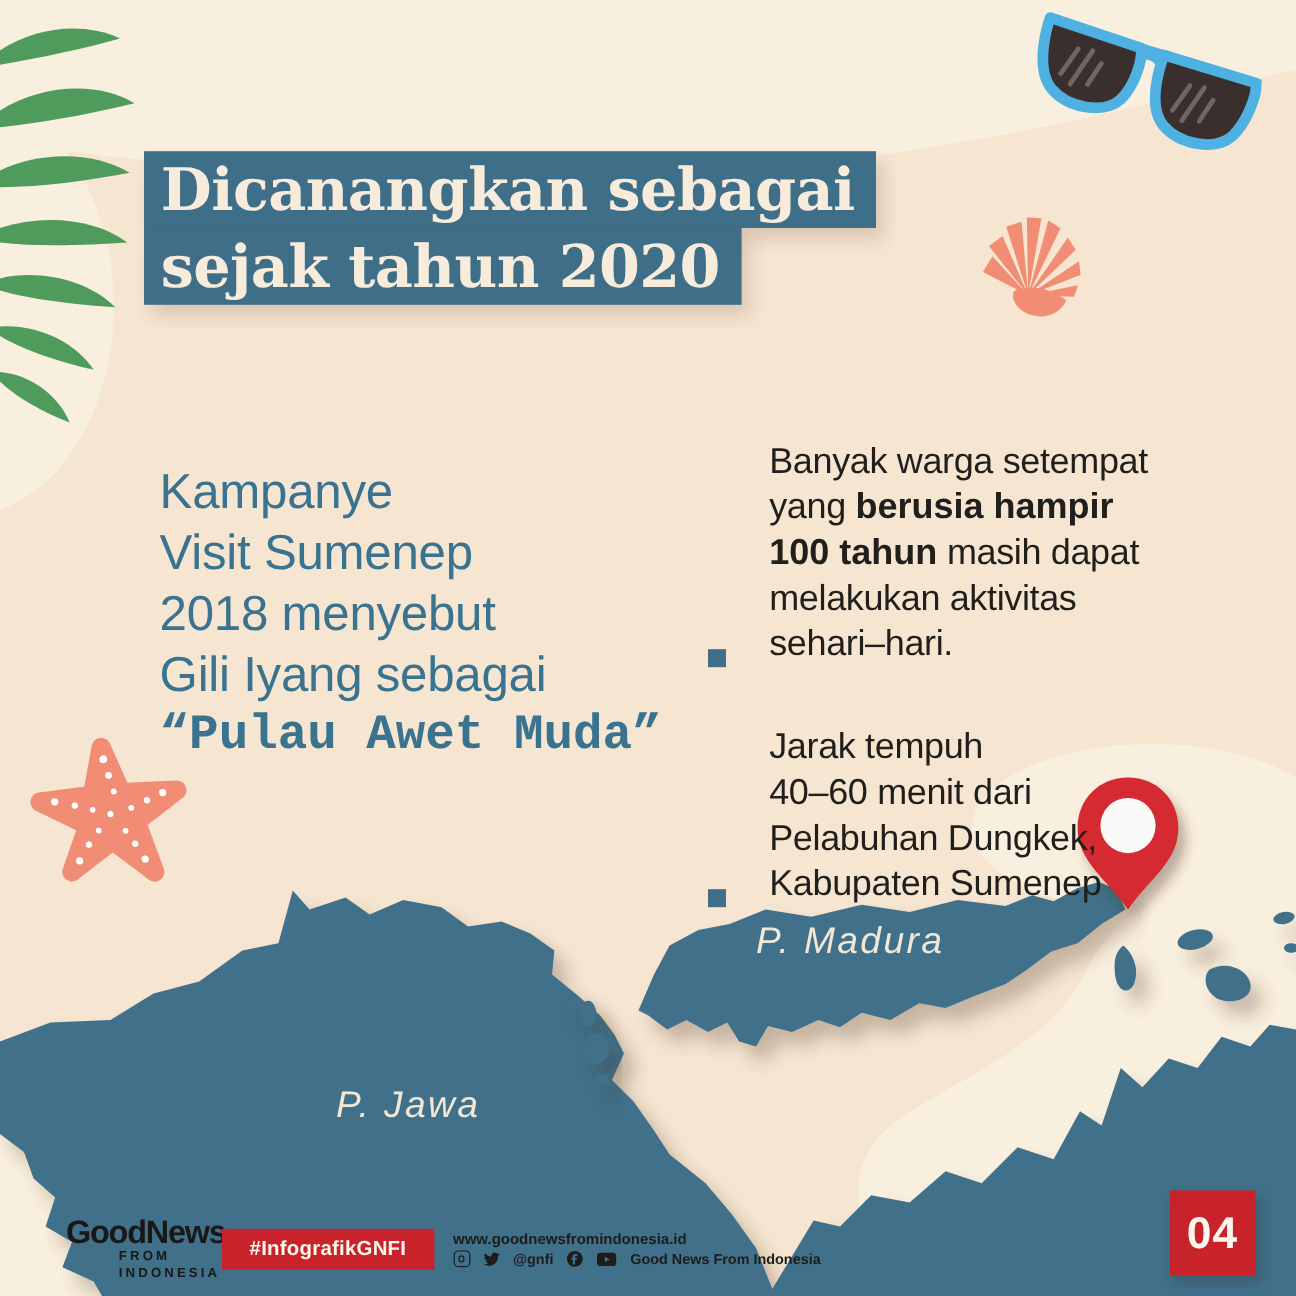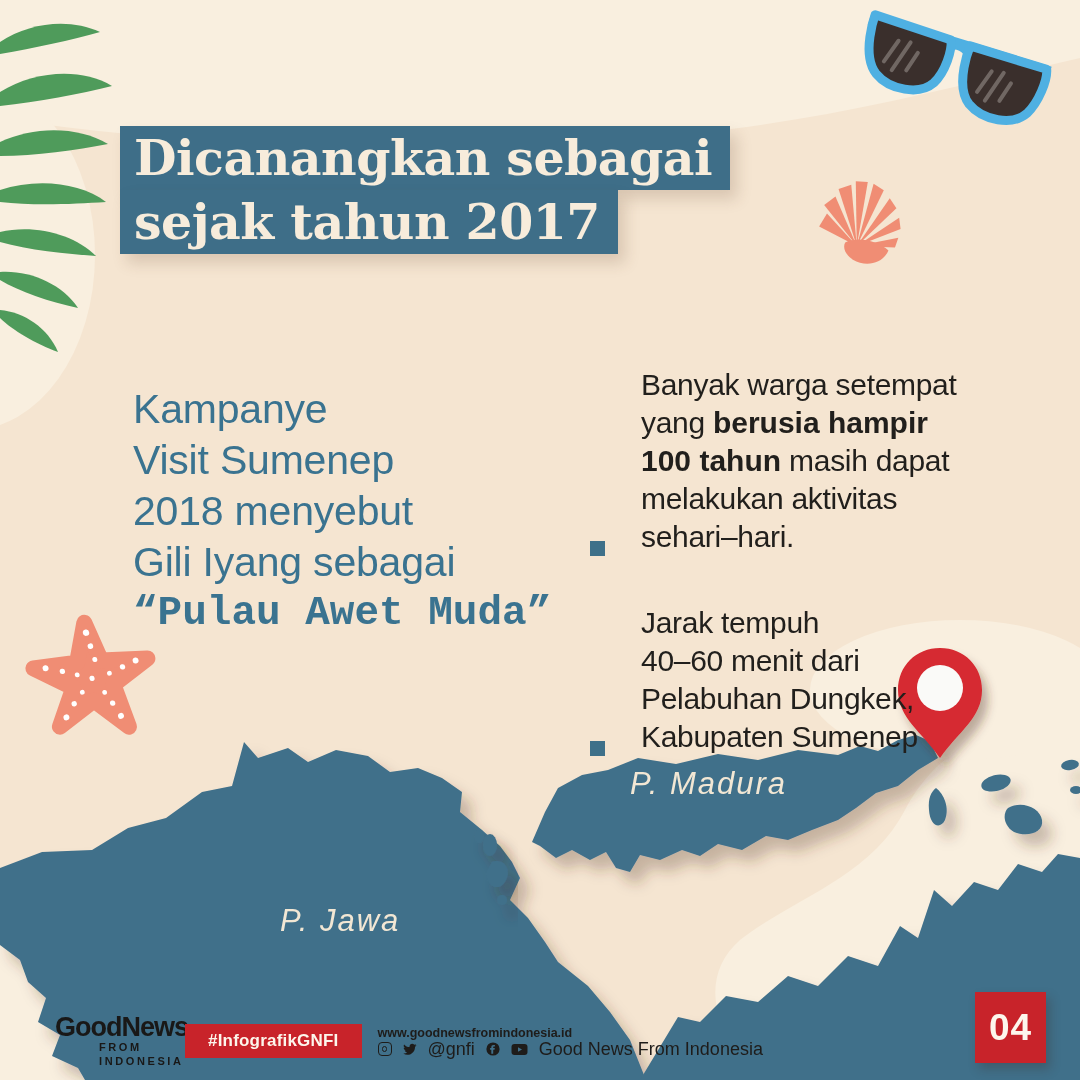--- a/index.html
+++ b/index.html
@@ -49,21 +49,21 @@
   .footer{position:absolute;left:55px;top:1014px;z-index:6;display:flex;align-items:center;}
   .brand{color:#191817;width:118px;}
   .brand-top{font-size:27px;font-weight:bold;letter-spacing:-1px;line-height:26px;}
   .brand-bottom{font-size:11px;font-weight:bold;letter-spacing:2.6px;line-height:14px;margin-left:44px;}
   .hashtag-badge{
     margin-left:12px;background:#C8232A;color:#FDF6EC;
     font-size:17px;font-weight:bold;padding:7px 23px;letter-spacing:0.2px;
   }
   .footer-meta{margin-left:16px;color:#1E1C1A;}
   .site{font-size:12.5px;font-weight:bold;line-height:16px;}
-  .social-row{display:flex;align-items:center;gap:11px;font-size:18px;font-weight:normal;line-height:16px;}
+  .social-row{display:flex;align-items:center;gap:11px;font-size:12px;font-weight:bold;line-height:16px;}
   .ico{display:inline-flex;align-items:center;justify-content:center;}
   .ig{width:12px;height:12px;border:1.6px solid #1E1C1A;border-radius:4px;position:relative;}
   .ig span{position:absolute;left:3px;top:3px;width:3.5px;height:3.5px;border:1.4px solid #1E1C1A;border-radius:50%;}
 
   
   .page-badge{
     position:absolute;left:975px;top:992px;width:71px;height:71px;z-index:6;
     background:#C8232A;color:#FDF6EC;display:flex;align-items:center;justify-content:center;
     font-size:37px;font-weight:bold;letter-spacing:1px;
     box-shadow:4px 6px 10px rgba(60,30,20,.25);
@@ -134,21 +134,21 @@
       <path fill="#D62930" d="M940,48 C916,48 898,66 898,90 C898,118 922,132 940,158 C958,132 982,118 982,90 C982,66 964,48 940,48 Z"></path>
       <circle cx="940" cy="88" r="23" fill="#FAFAF8"></circle>
     </g>
   </svg>
 
   <div class="map-label lbl-madura">P. Madura</div>
   <div class="map-label lbl-jawa">P. Jawa</div>
 
   <div class="title-block">
     <div class="title-line">Dicanangkan sebagai</div>
-    <div class="title-line">sejak tahun 2017</div>
+    <div class="title-line">sejak tahun 2020</div>
   </div>
 
   <div class="campaign">
     <div>Kampanye</div>
     <div>Visit Sumenep</div>
     <div>2018 menyebut</div>
     <div>Gili Iyang sebagai</div>
     <div class="hl">“Pulau Awet Muda”</div>
   </div>
 

